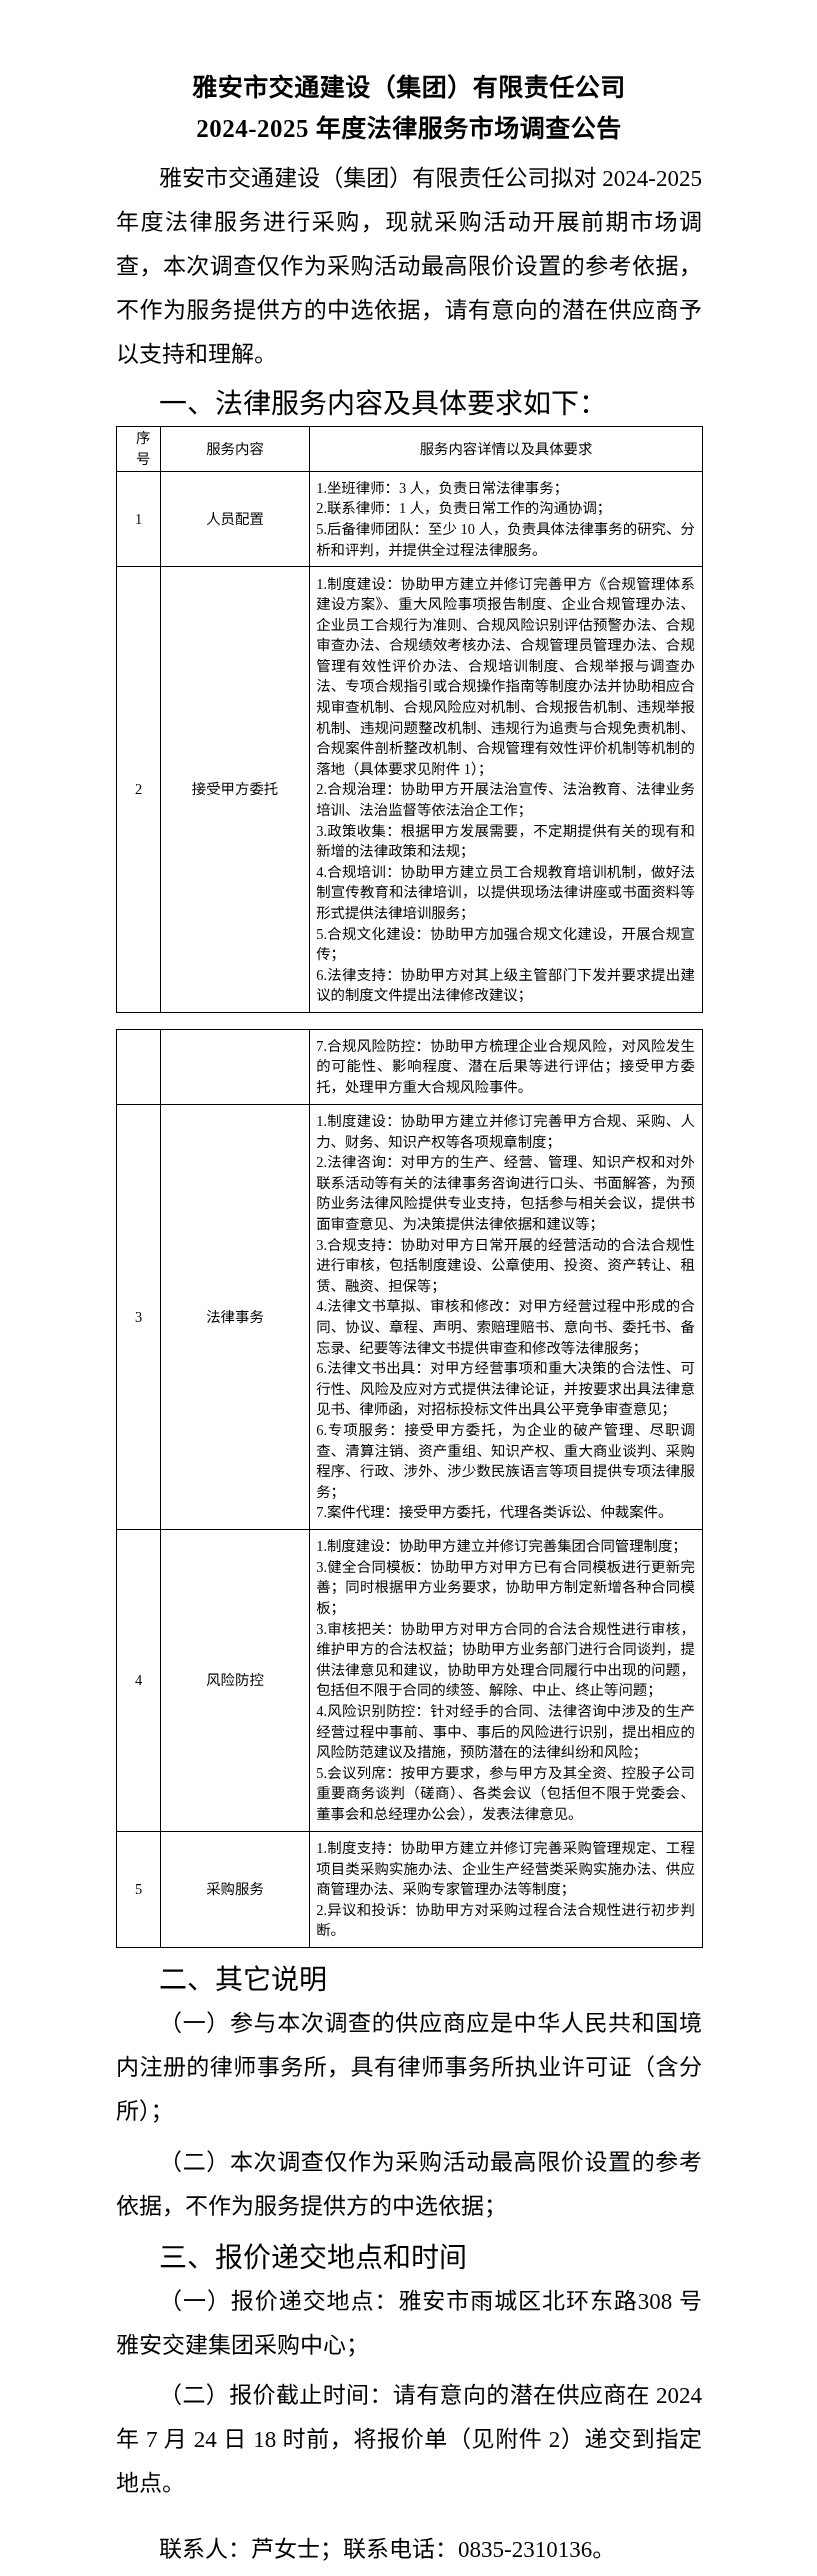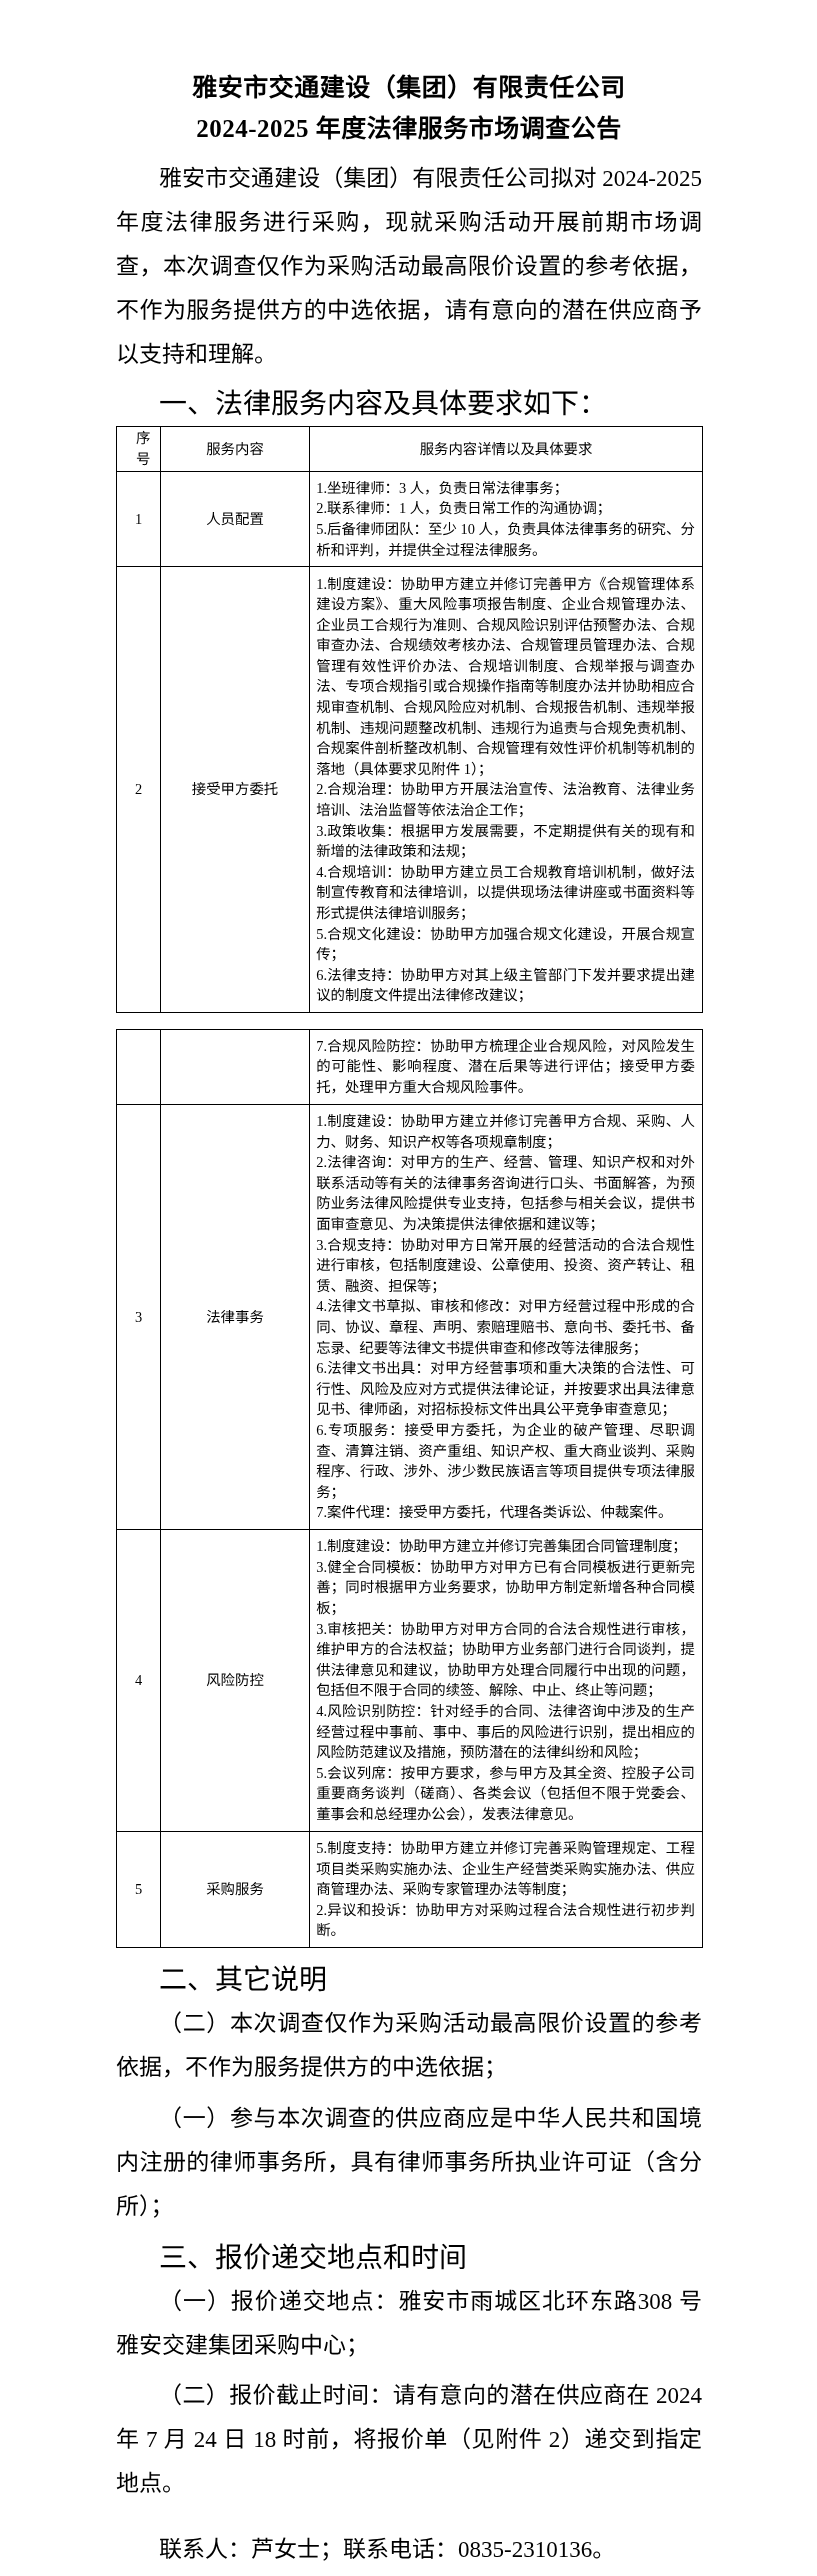--- a/index.html
+++ b/index.html
@@ -140,30 +140,30 @@
               <div class="detail">3.健全合同模板：协助甲方对甲方已有合同模板进行更新完善；同时根据甲方业务要求，协助甲方制定新增各种合同模板；</div>
               <div class="detail">3.审核把关：协助甲方对甲方合同的合法合规性进行审核，维护甲方的合法权益；协助甲方业务部门进行合同谈判，提供法律意见和建议，协助甲方处理合同履行中出现的问题，包括但不限于合同的续签、解除、中止、终止等问题；</div>
               <div class="detail">4.风险识别防控：针对经手的合同、法律咨询中涉及的生产经营过程中事前、事中、事后的风险进行识别，提出相应的风险防范建议及措施，预防潜在的法律纠纷和风险；</div>
               <div class="detail">5.会议列席：按甲方要求，参与甲方及其全资、控股子公司重要商务谈判（磋商）、各类会议（包括但不限于党委会、董事会和总经理办公会），发表法律意见。</div>
             </td>
           </tr>
           <tr>
             <td class="c-no">5</td>
             <td class="c-svc">采购服务</td>
             <td class="c-det">
-              <div class="detail">5.制度支持：协助甲方建立并修订完善采购管理规定、工程项目类采购实施办法、企业生产经营类采购实施办法、供应商管理办法、采购专家管理办法等制度；</div>
+              <div class="detail">1.制度支持：协助甲方建立并修订完善采购管理规定、工程项目类采购实施办法、企业生产经营类采购实施办法、供应商管理办法、采购专家管理办法等制度；</div>
               <div class="detail">2.异议和投诉：协助甲方对采购过程合法合规性进行初步判断。</div>
             </td>
           </tr>
         </tbody>
     </table>
 
     <h2 class="sec-heading sp">二、其它说明</h2>
+    <p class="body-par indent para">（一）参与本次调查的供应商应是中华人民共和国境内注册的律师事务所，具有律师事务所执业许可证（含分所）；</p>
     <p class="body-par indent para">（二）本次调查仅作为采购活动最高限价设置的参考依据，不作为服务提供方的中选依据；</p>
-    <p class="body-par indent para">（一）参与本次调查的供应商应是中华人民共和国境内注册的律师事务所，具有律师事务所执业许可证（含分所）；</p>
 
     <h2 class="sec-heading">三、报价递交地点和时间</h2>
     <p class="body-par indent para">（一）报价递交地点：雅安市雨城区北环东路308 号雅安交建集团采购中心；</p>
     <p class="body-par indent para">（二）报价截止时间：请有意向的潜在供应商在 2024 年 7 月 24 日 18 时前，将报价单（见附件 2）递交到指定地点。</p>
 
     <p class="body-par indent contact-par">联系人：芦女士；联系电话：0835-2310136。</p>
 
     <div class="sign-block">
       <div class="sign-company">雅安市交通建设（集团）有限责任公司</div>
       <div class="sign-date">2024 年 7 月 17 日</div>

